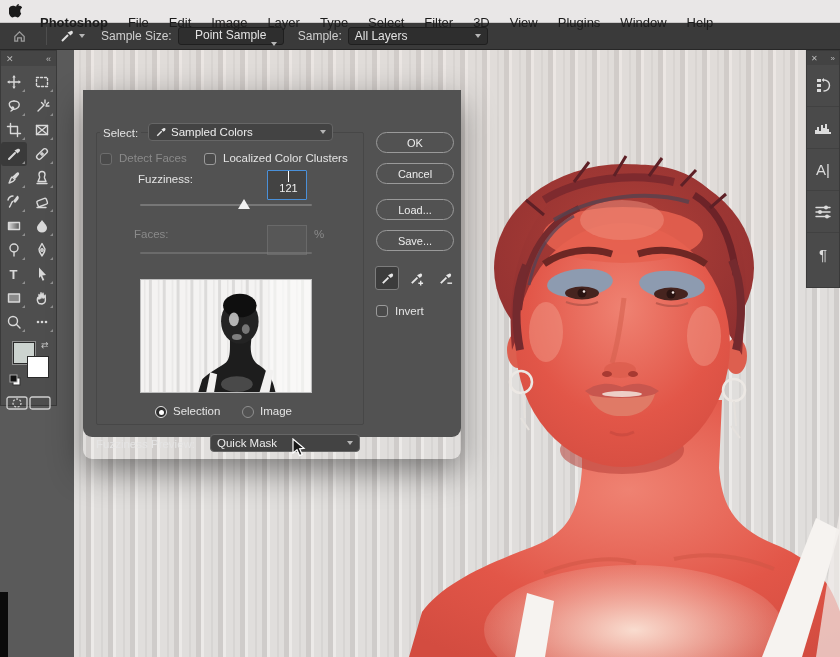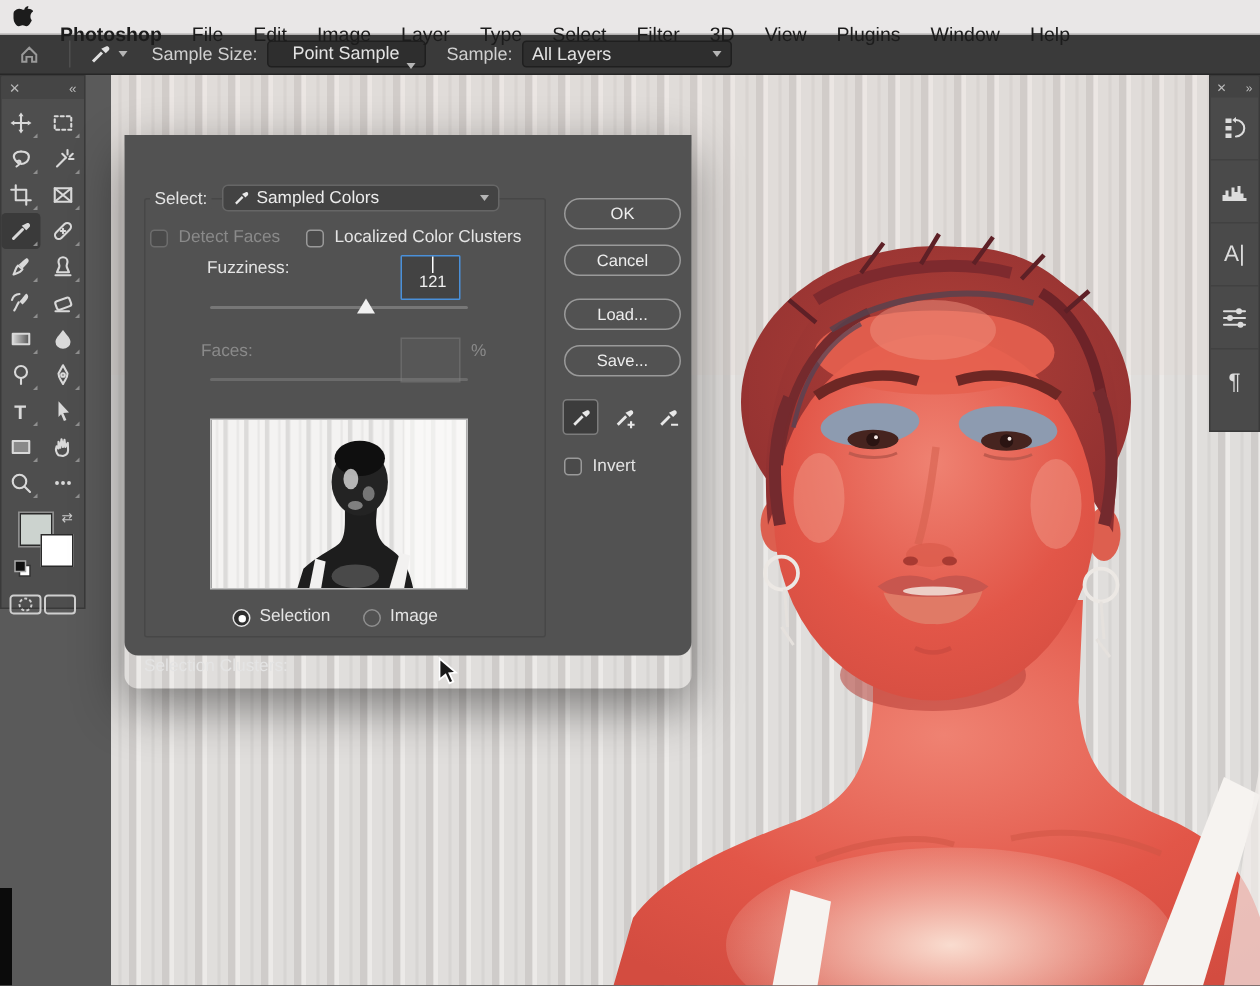--- a/index.html
+++ b/index.html
@@ -460,21 +460,25 @@
       <polygon points="66,114 74,114 77,96 70,94" fill="#f2f1f0"></polygon>
       <polygon points="120,114 130,114 134,92 127,90" fill="#f2f1f0"></polygon>
       <ellipse cx="97" cy="106" rx="16" ry="8" fill="#555" opacity="0.8"></ellipse>
     </svg>
 
     <span class="radio on" style="left:72px; top:316px;"></span>
     <span class="lbl" style="left:90px; top:315px;">Selection</span>
     <span class="radio off" style="left:159px; top:316px;"></span>
     <span class="lbl" style="left:177px; top:315px;">Image</span>
 
-    <span class="lbl" style="left:13px; top:348px;">Selection Clusters:</span>
+    <span class="lbl" style="left:13px; top:348px;">Fuzziness Preview:</span>
+    <span class="dlg-dd" style="left:127px; top:344px; width:150px; height:18px;">
+      <span>Quick Mask</span>
+      <span class="chev-sm" style="margin-left:auto;"></span>
+    </span>
 
     <button class="pillbtn" style="top:42px;">OK</button>
     <button class="pillbtn" style="top:73px;">Cancel</button>
     <button class="pillbtn" style="top:109px;">Load...</button>
     <button class="pillbtn" style="top:140px;">Save...</button>
 
     <span class="eyebtn sel" style="left:292px; top:176px;">
       <svg width="15" height="15" viewBox="0 0 16 16">
           <path d="M3 13 L9 7" stroke-width="2" fill="none"></path>
           <path d="M8.5 4.5 L11.5 7.5 L13.5 5.5 C14.8 4.2 13.5 2 11.8 2.8 Z" stroke="none"></path>

